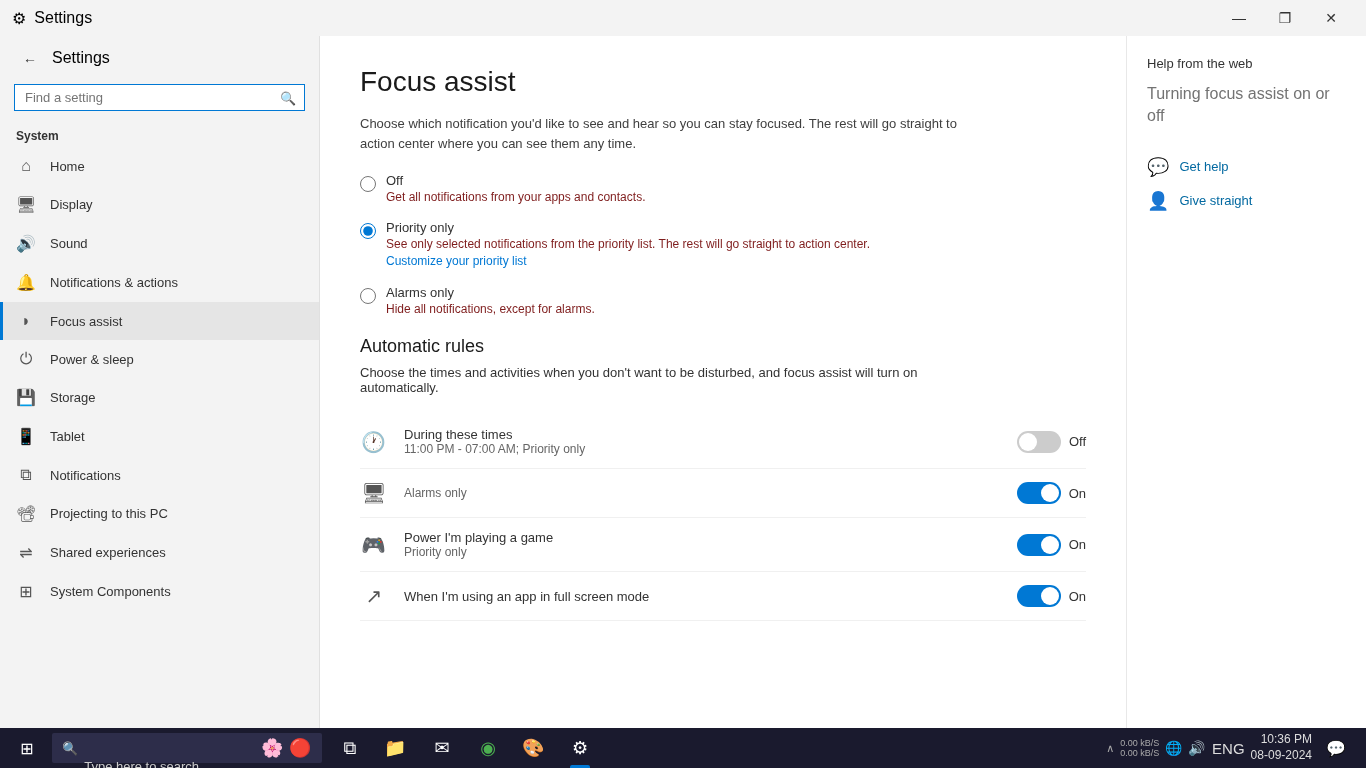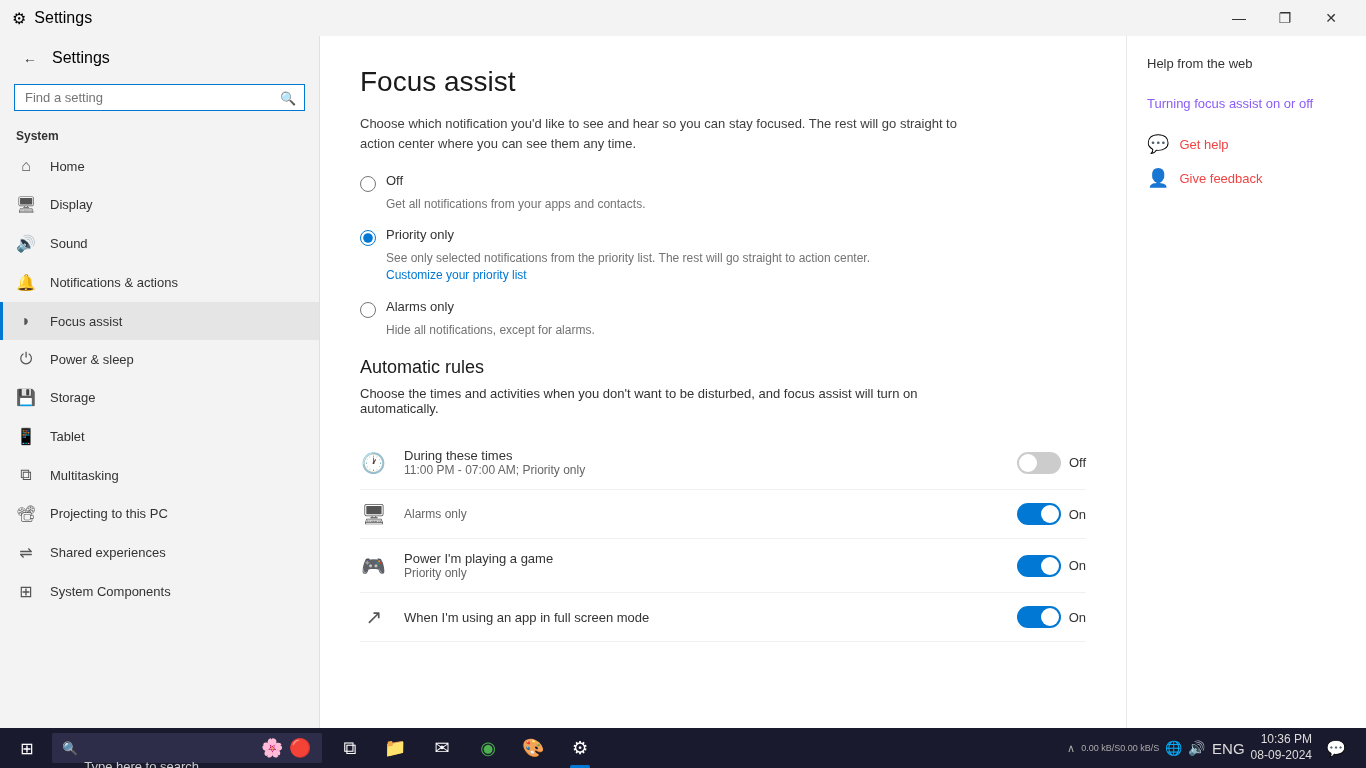--- a/index.html
+++ b/index.html
@@ -44,21 +44,21 @@
     .main-content {
       flex: 1; padding: 30px 40px; overflow-y: auto; background: white;
     }
     .page-title { font-size: 28px; font-weight: 300; color: #1a1a1a; margin-bottom: 16px; }
     .page-subtitle { font-size: 13px; color: #404040; line-height: 1.5; margin-bottom: 20px; max-width: 600px; }
 
     
     .radio-option { display: flex; align-items: flex-start; gap: 10px; margin-bottom: 16px; }
     .radio-option input[type="radio"] { margin-top: 3px; accent-color: #0078d4; width: 16px; height: 16px; cursor: pointer; flex-shrink: 0; }
     .radio-label { font-size: 13px; font-weight: 500; color: #333; }
-    .radio-desc { font-size: 12px; color: #737373; margin-top: 9px; }
+    .radio-desc { font-size: 12px; color: #7f1d1d; margin-top: 2px; }
     .radio-link { color: #0078d4; font-size: 12px; cursor: pointer; text-decoration: none; }
 
     
     .section-heading { font-size: 18px; font-weight: 300; color: #1a1a1a; margin: 20px 0 8px; }
     .section-desc { font-size: 13px; color: #333; margin-bottom: 20px; max-width: 580px; }
 
     
     .rule-item { display: flex; align-items: center; gap: 16px; padding: 12px 0; border-bottom: 1px solid #f0f0f0; }
     .rule-icon { font-size: 20px; color: #555; width: 28px; text-align: center; flex-shrink: 0; }
     .rule-text { flex: 1; }
@@ -75,25 +75,25 @@
       position: absolute; content: ""; width: 18px; height: 18px;
       border-radius: 50%; background: white; top: 2px; transition: .2s;
     }
     .toggle-slider.off:before { left: 2px; }
     .toggle-slider.on:before { left: 24px; }
     .toggle-label { font-size: 13px; color: #333; margin-left: 8px; }
     .toggle-wrapper { display: flex; align-items: center; flex-shrink: 0; }
 
     
     .right-panel { width: 240px; flex-shrink: 0; padding: 20px 20px; background: white; border-left: 1px solid #e8e8e8; }
-    .help-from-web { font-size: 13px; font-weight: 500; color: #333; margin-bottom: 24px; }
-    .help-link { color: #8b5cf6; font-size: 13px; cursor: pointer; text-decoration: none; display: block; margin-bottom: 20px; line-height: 1.4; }
+    .help-from-web { font-size: 13px; font-weight: 500; color: #333; margin-bottom: 12px; }
+    .help-link { color: #737373; font-size: 16px; cursor: pointer; text-decoration: none; display: block; margin-bottom: 28px; line-height: 1.4; }
     .help-action { display: flex; align-items: center; gap: 10px; margin-bottom: 12px; cursor: pointer; }
     .help-action-icon { font-size: 18px; color: #555; }
-    .help-action-text { color: #ef4444; font-size: 13px; }
+    .help-action-text { color: #0369a1; font-size: 13px; }
 
     
     .taskbar {
       height: 40px; background: #1a1a2e; display: flex; align-items: center;
       padding: 0 4px; flex-shrink: 0; gap: 2px;
     }
     .taskbar-start { width: 46px; height: 100%; display: flex; align-items: center; justify-content: center; cursor: pointer; color: white; font-size: 16px; }
     .taskbar-search {
       display: flex; align-items: center; background: #2d2d4a; border-radius: 2px;
       padding: 4px 10px; gap: 6px; height: 30px; width: 270px; cursor: text;
@@ -101,21 +101,21 @@
     .taskbar-search-icon { color: #aaa; font-size: 13px; }
     .taskbar-search-text { font-size: 13px; color: #ccc; flex: 1; margin-top: 36px; }
     .taskbar-apps { display: flex; align-items: center; gap: 2px; margin-left: 4px; }
     .taskbar-app { width: 44px; height: 40px; display: flex; align-items: center; justify-content: center; cursor: pointer; font-size: 18px; color: white; position: relative; }
     .taskbar-app.active::after { content: ''; position: absolute; bottom: 0; left: 50%; transform: translateX(-50%); width: 20px; height: 3px; background: #0078d4; border-radius: 2px 2px 0 0; }
     .taskbar-system { margin-left: auto; display: flex; align-items: center; gap: 6px; padding: 0 8px; }
     .taskbar-sys-icon { color: #ccc; font-size: 14px; cursor: pointer; }
     .taskbar-sys-group { display: flex; flex-direction: column; align-items: flex-end; }
     .taskbar-time { font-size: 12px; color: #ddd; line-height: 1.3; }
     .taskbar-lang { font-size: 15px; color: #ddd; }
-    .taskbar-net { display: flex; flex-direction: row; align-items: center; font-size: 9px; color: #aaa; }
+    .taskbar-net { display: flex; flex-direction: column; align-items: center; font-size: 9px; color: #aaa; }
     .taskbar-chev { color: #aaa; font-size: 11px; cursor: pointer; }
     .taskbar-notify { width: 36px; height: 40px; display: flex; align-items: center; justify-content: center; cursor: pointer; color: #ccc; font-size: 16px; }
   </style>
 </head>
 <body>
 
 <div class="title-bar">
   <div class="title-bar-left">
     <span style="font-size:16px;">⚙</span>
     <span>Settings</span>
@@ -167,21 +167,21 @@
     <div class="sidebar-item">
       <span class="item-icon">💾</span>
       <span>Storage</span>
     </div>
     <div class="sidebar-item">
       <span class="item-icon">📱</span>
       <span>Tablet</span>
     </div>
     <div class="sidebar-item">
       <span class="item-icon">⧉</span>
-      <span>Multitasking</span>
+      <span>Notifications</span>
     </div>
     <div class="sidebar-item">
       <span class="item-icon">📽</span>
       <span>Projecting to this PC</span>
     </div>
     <div class="sidebar-item">
       <span class="item-icon">⇌</span>
       <span>Shared experiences</span>
     </div>
     <div class="sidebar-item">
@@ -284,21 +284,21 @@
 
   <div class="right-panel">
     <div class="help-from-web">Help from the web</div>
     <a class="help-link" href="#">Turning focus assist on or off</a>
     <div class="help-action">
       <span class="help-action-icon">💬</span>
       <span class="help-action-text">Get help</span>
     </div>
     <div class="help-action">
       <span class="help-action-icon">👤</span>
-      <span class="help-action-text">Give feedback</span>
+      <span class="help-action-text">Give straight</span>
     </div>
   </div>
 
 </div>
 
 <div class="taskbar">
   <div class="taskbar-start">
     <span>⊞</span>
   </div>
   <div class="taskbar-search">

